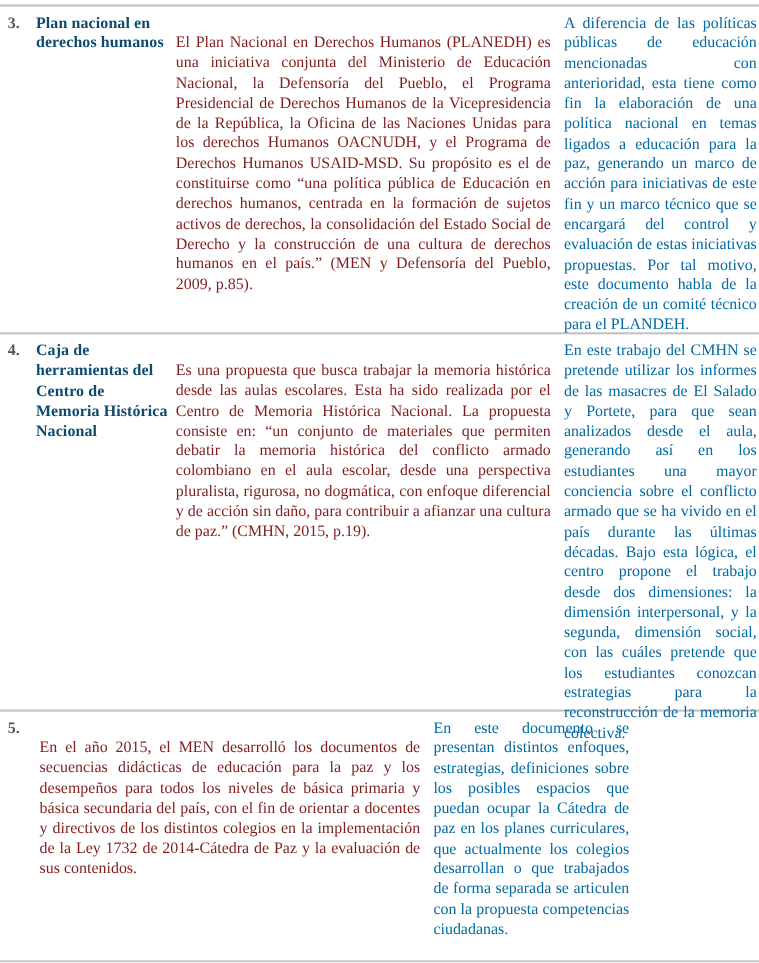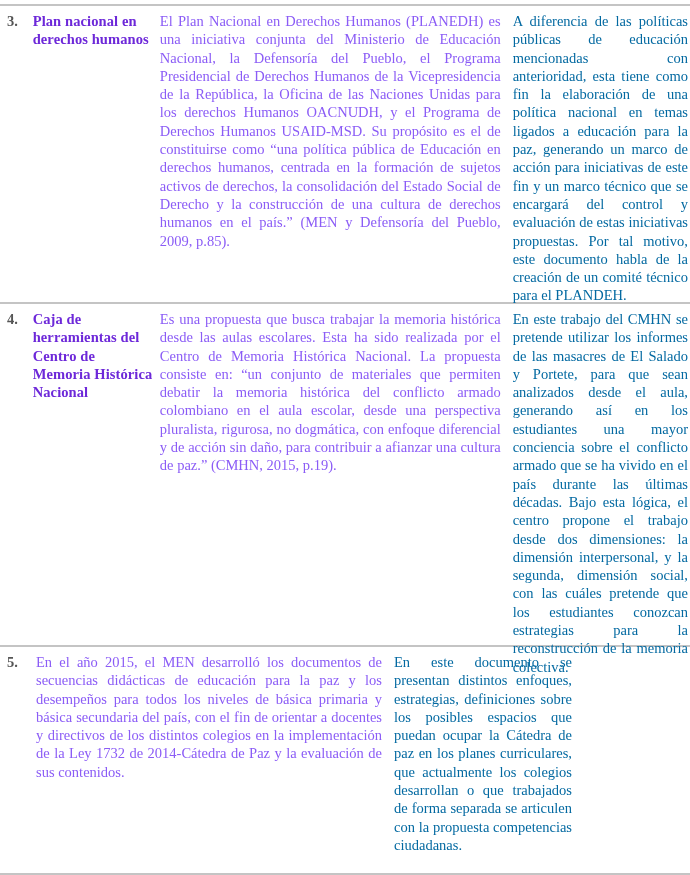--- a/index.html
+++ b/index.html
@@ -16,26 +16,26 @@
     box-sizing: border-box;
   }
   .num {
     width: 22px; padding-left: 7px; padding-top: 6px;
     font-weight: bold; font-size: 14.5px; line-height: 18px;
     color: #555;
   }
   .title {
     width: 122px; padding-left: 4px; padding-top: 6px;
     font-weight: bold; font-size: 14.5px; line-height: 18.3px;
-    color: #6d28d9; letter-spacing: 0.1px;
+    color: #0c4a6e; letter-spacing: 0.1px;
   }
   .desc {
-    width: 346px; padding-left: 7px; padding-top: 6px; padding-right: 8px;
+    width: 346px; padding-left: 7px; padding-top: 24px; padding-right: 8px;
     font-size: 14.5px; line-height: 18.3px; text-align: justify;
-    color: #8b5cf6;
+    color: #7f1d1d;
   }
   .desc p { margin: 0; }
   .analysis {
     width: 178px; padding-left: 4px; padding-top: 6px; padding-right: 2px;
     font-size: 14.5px; line-height: 18.3px; text-align: justify;
     color: #0369a1;
   }
   .r1 { height: 298px; }
   .r2 { height: 343px; }
   .r3 { height: 228px; }

